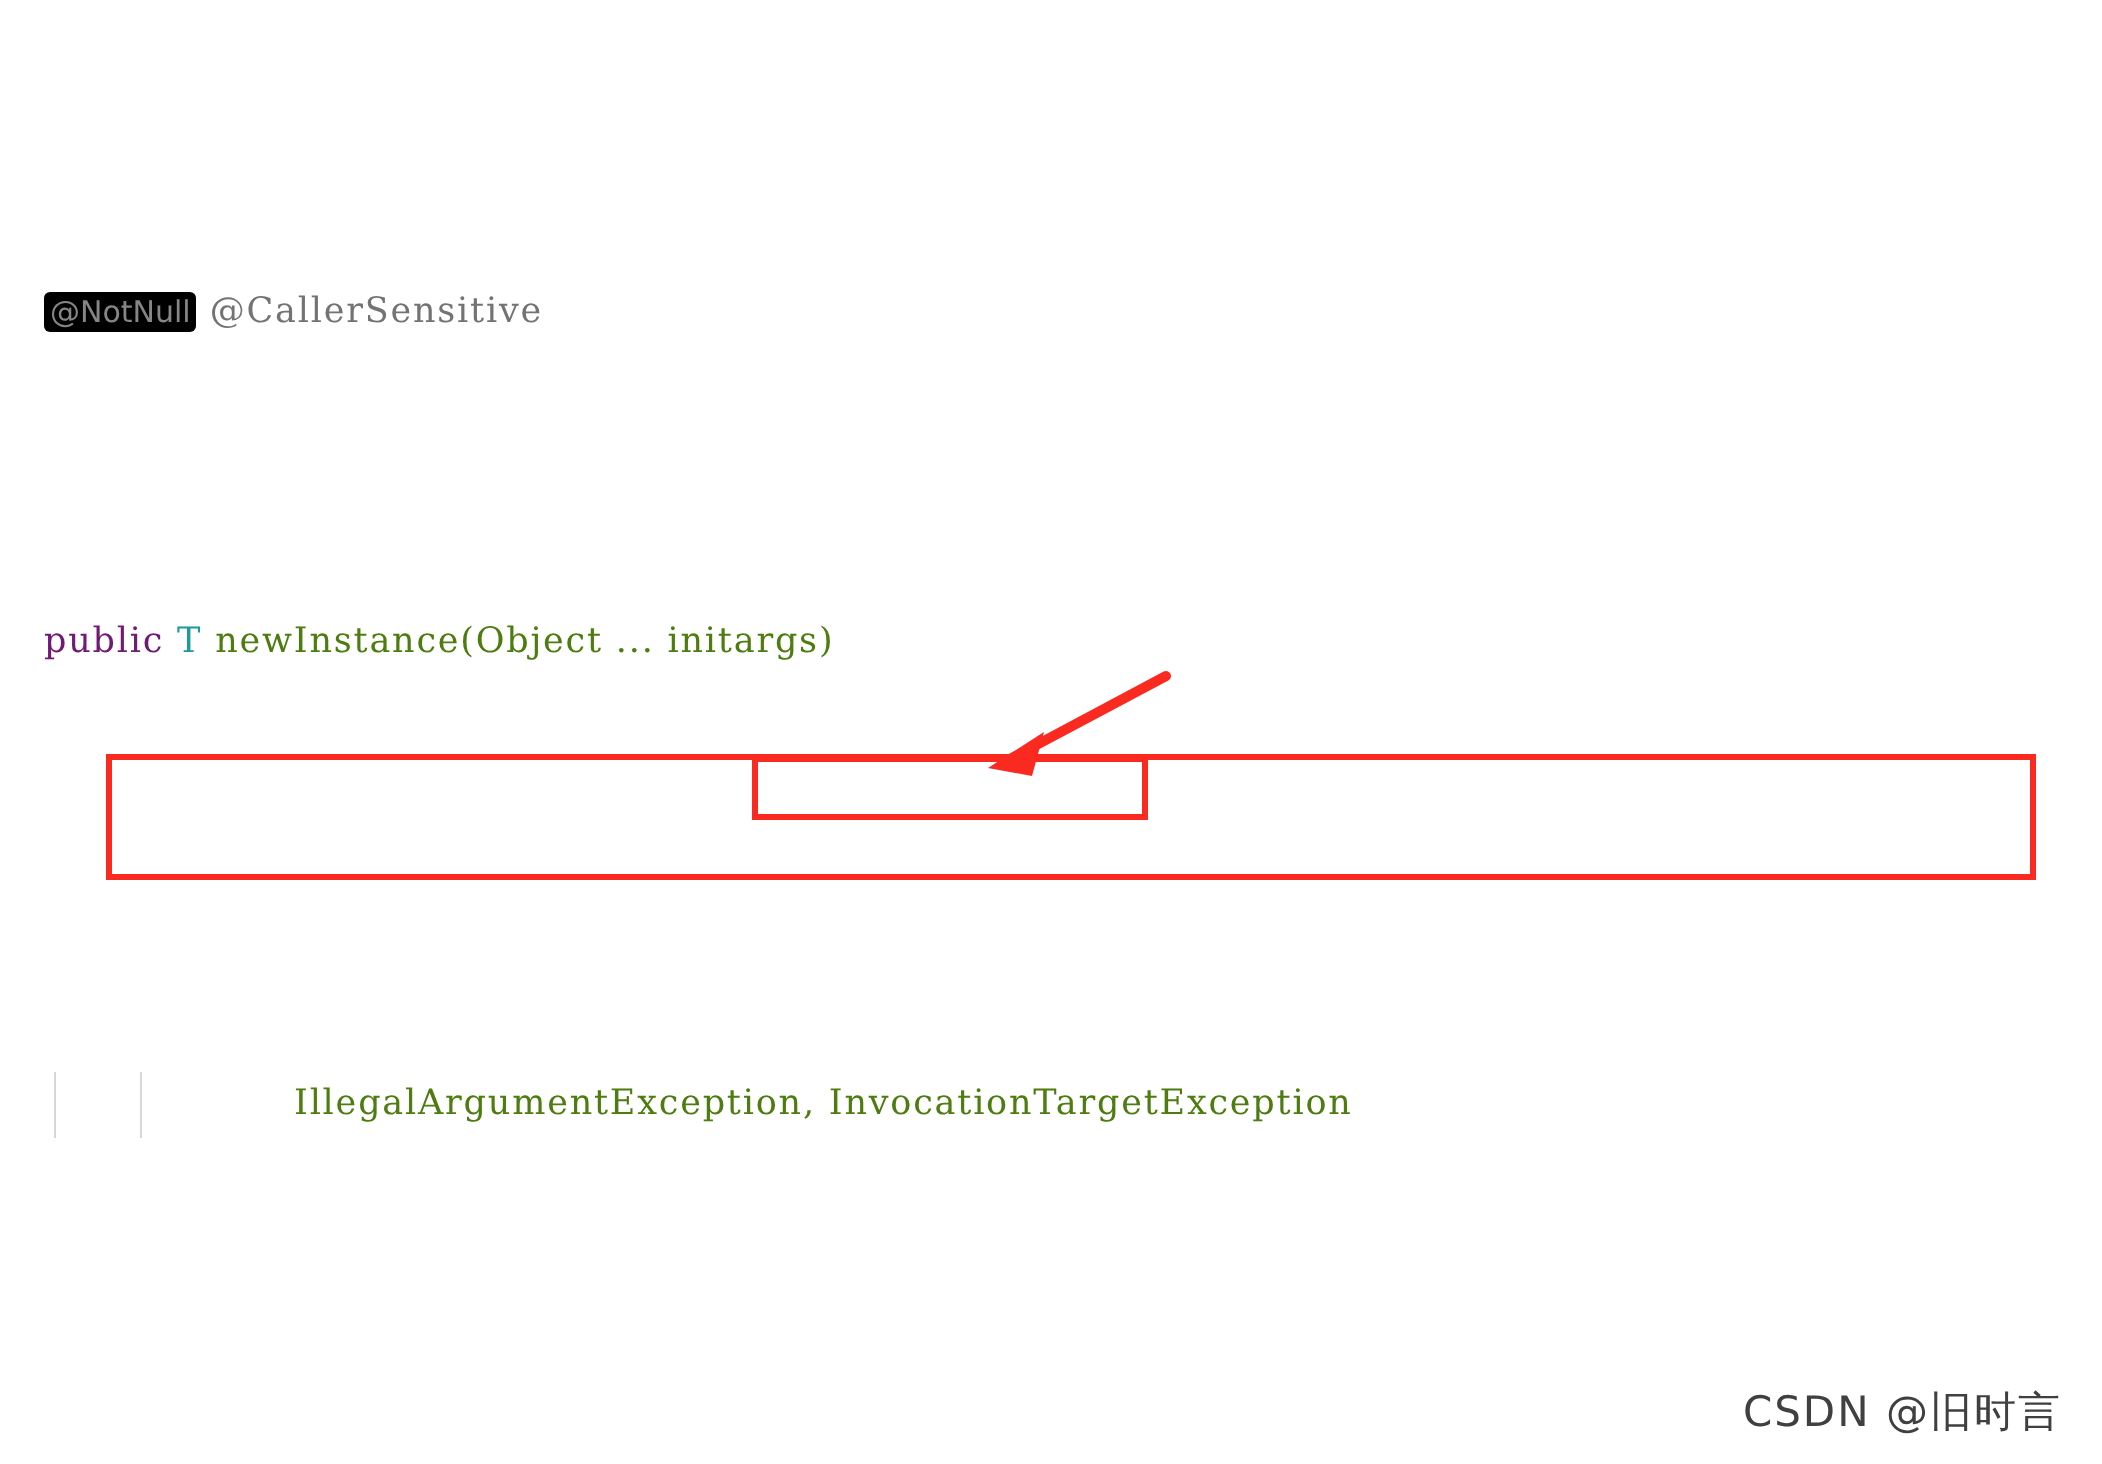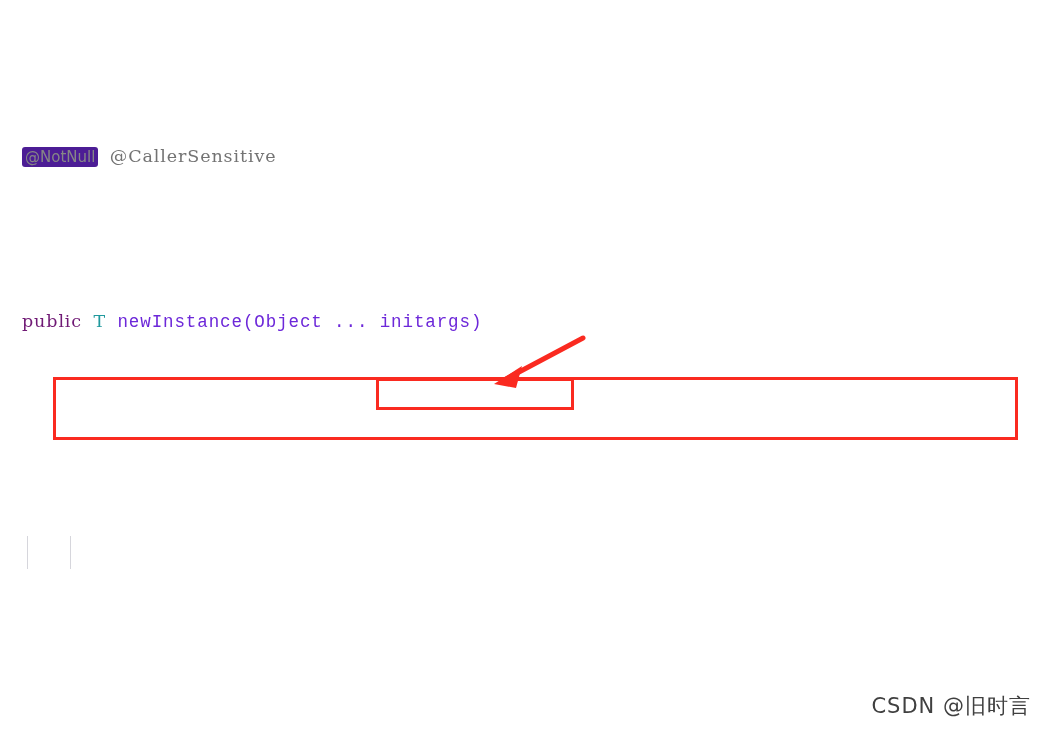--- a/index.html
+++ b/index.html
@@ -49,29 +49,29 @@
     position: absolute;
     top: 0;
     width: 1px;
     height: 33px;
     background: #d6d6dc;
   }
 
   
   .kw      { color: #701a75; font-weight: normal; }       
   .typ     { color: #20999d; }                           
-  .plain   { color: #6d28d9; font-family: Liberation Mono, monospace; }       
+  .plain   { color: #4d7c0f; }       
   .anno    { color: #737373; }                           
 
   
   .hint {
     font-family: "DejaVu Sans", "Liberation Sans", sans-serif;
     font-size: 15px;
     color: #868686;
-    background: #4c1d95;
+    background: #000000;
     border-radius: 3px;
     padding: 1px 3px;
     letter-spacing: 0;
   }
 
   
   #overlay {
     position: absolute;
     left: 0; top: 0;
     width: 1051px;
@@ -107,21 +107,21 @@
 
     
     <div class="line"><span class="hint">@NotNull</span><span class="plain"> </span><span class="anno">@CallerSensitive</span></div>
 
     
     <div class="line"><span class="kw">public</span><span class="plain"> </span><span class="typ">T</span><span class="plain"> newInstance(Object ... initargs)</span></div>
 
     
 
     
-    <div class="line"><span class="guide" style="left:27px"></span><span class="guide" style="left:70px"></span><span style="padding-left:125px"></span></div>
+    <div class="line"><span class="guide" style="left:27px"></span><span class="guide" style="left:70px"></span><span style="padding-left:125px"></span><span class="plain">IllegalArgumentException, InvocationTargetException</span></div>
 
     
     
 
     
     
 
     
     
 

